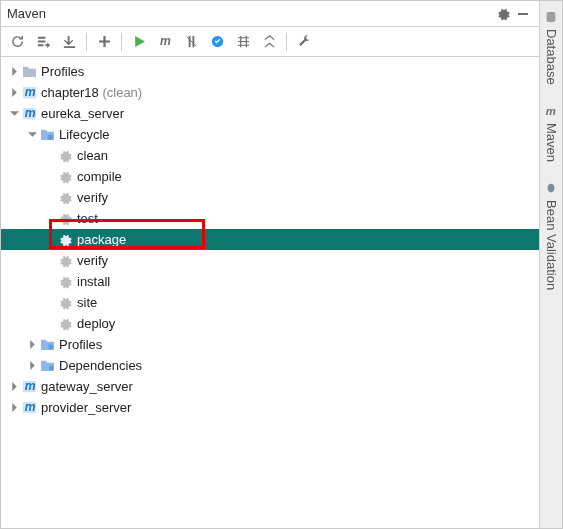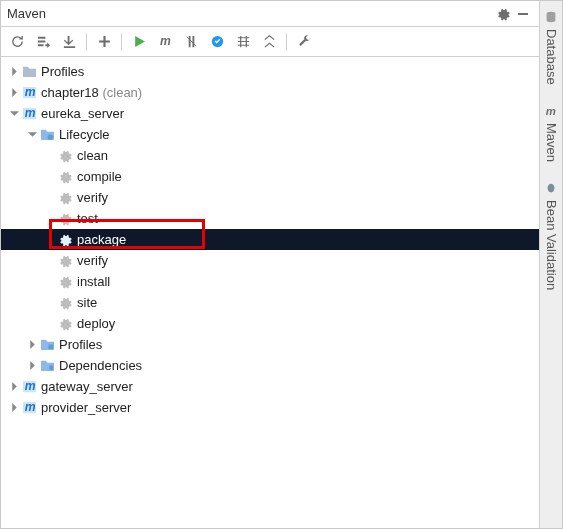--- a/index.html
+++ b/index.html
@@ -6,21 +6,21 @@
 body { display: flex; width: 563px; height: 529px; background: #fff; border: 1px solid #c9c9c9; }
 .main-panel { flex: 1; display: flex; flex-direction: column; border-right: 1px solid #d0d0d0; }
 .title-bar { height: 26px; display: flex; align-items: center; padding: 0 6px; border-bottom: 1px solid #d0d0d0; }
 .title-bar .title { flex: 1; color: #333; }
 .title-bar .icon-btn { width: 20px; height: 20px; display: flex; align-items: center; justify-content: center; color: #6e6e6e; cursor: pointer; }
 .toolbar { height: 30px; display: flex; align-items: center; padding: 0 4px; border-bottom: 1px solid #d0d0d0; gap: 2px; }
 .toolbar .tb-btn { width: 24px; height: 22px; display: flex; align-items: center; justify-content: center; color: #6e6e6e; cursor: pointer; border-radius: 2px; }
 .toolbar .sep { width: 1px; height: 18px; background: #d0d0d0; margin: 0 3px; }
 .tree { flex: 1; overflow: auto; padding: 4px 0; position: relative; }
 .tree-row { height: 21px; display: flex; align-items: center; cursor: default; position: relative; }
-.tree-row.selected { background: #0f172a; color: #fff; }
+.tree-row.selected { background: #0f766e; color: #fff; }
 .tree-row .arrow { width: 14px; height: 14px; display: flex; align-items: center; justify-content: center; color: #808080; flex-shrink: 0; cursor: pointer; }
 .tree-row .spacer { flex-shrink: 0; }
 .tree-row .node-icon { width: 16px; height: 16px; margin-right: 4px; display: flex; align-items: center; justify-content: center; flex-shrink: 0; }
 .tree-row .label { white-space: nowrap; color: #222; }
 .tree-row.selected .label { color: #fff; }
 .tree-row .label .muted { color: #888; }
 .highlight-box { position: absolute; border: 3px solid #e60000; pointer-events: none; }
 .side-tabs { width: 22px; background: #eeeeee; display: flex; flex-direction: column; align-items: center; padding-top: 4px; gap: 10px; }
 .side-tab { writing-mode: vertical-rl; text-orientation: mixed; font-size: 12px; color: #555; display: flex; align-items: center; gap: 4px; padding: 4px 0; cursor: pointer; }
 .side-tab .st-icon { writing-mode: horizontal-tb; width: 16px; height: 16px; display: flex; align-items: center; justify-content: center; }

